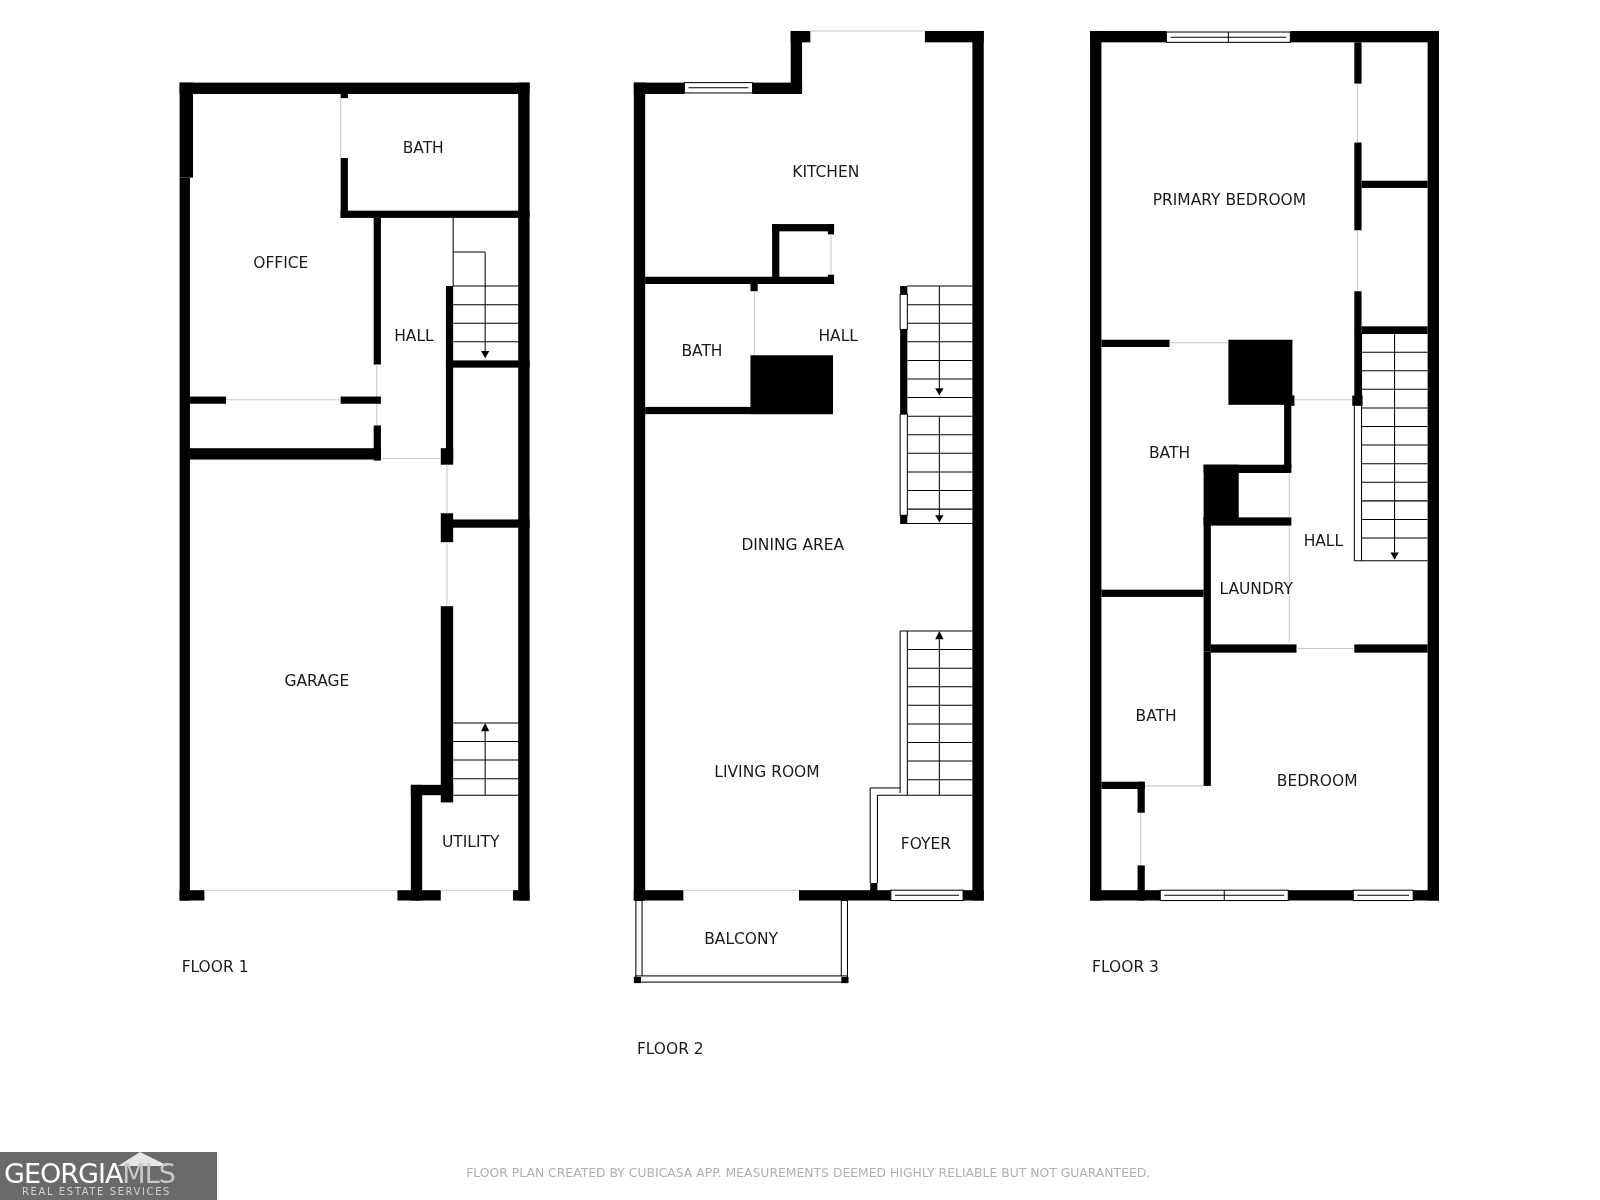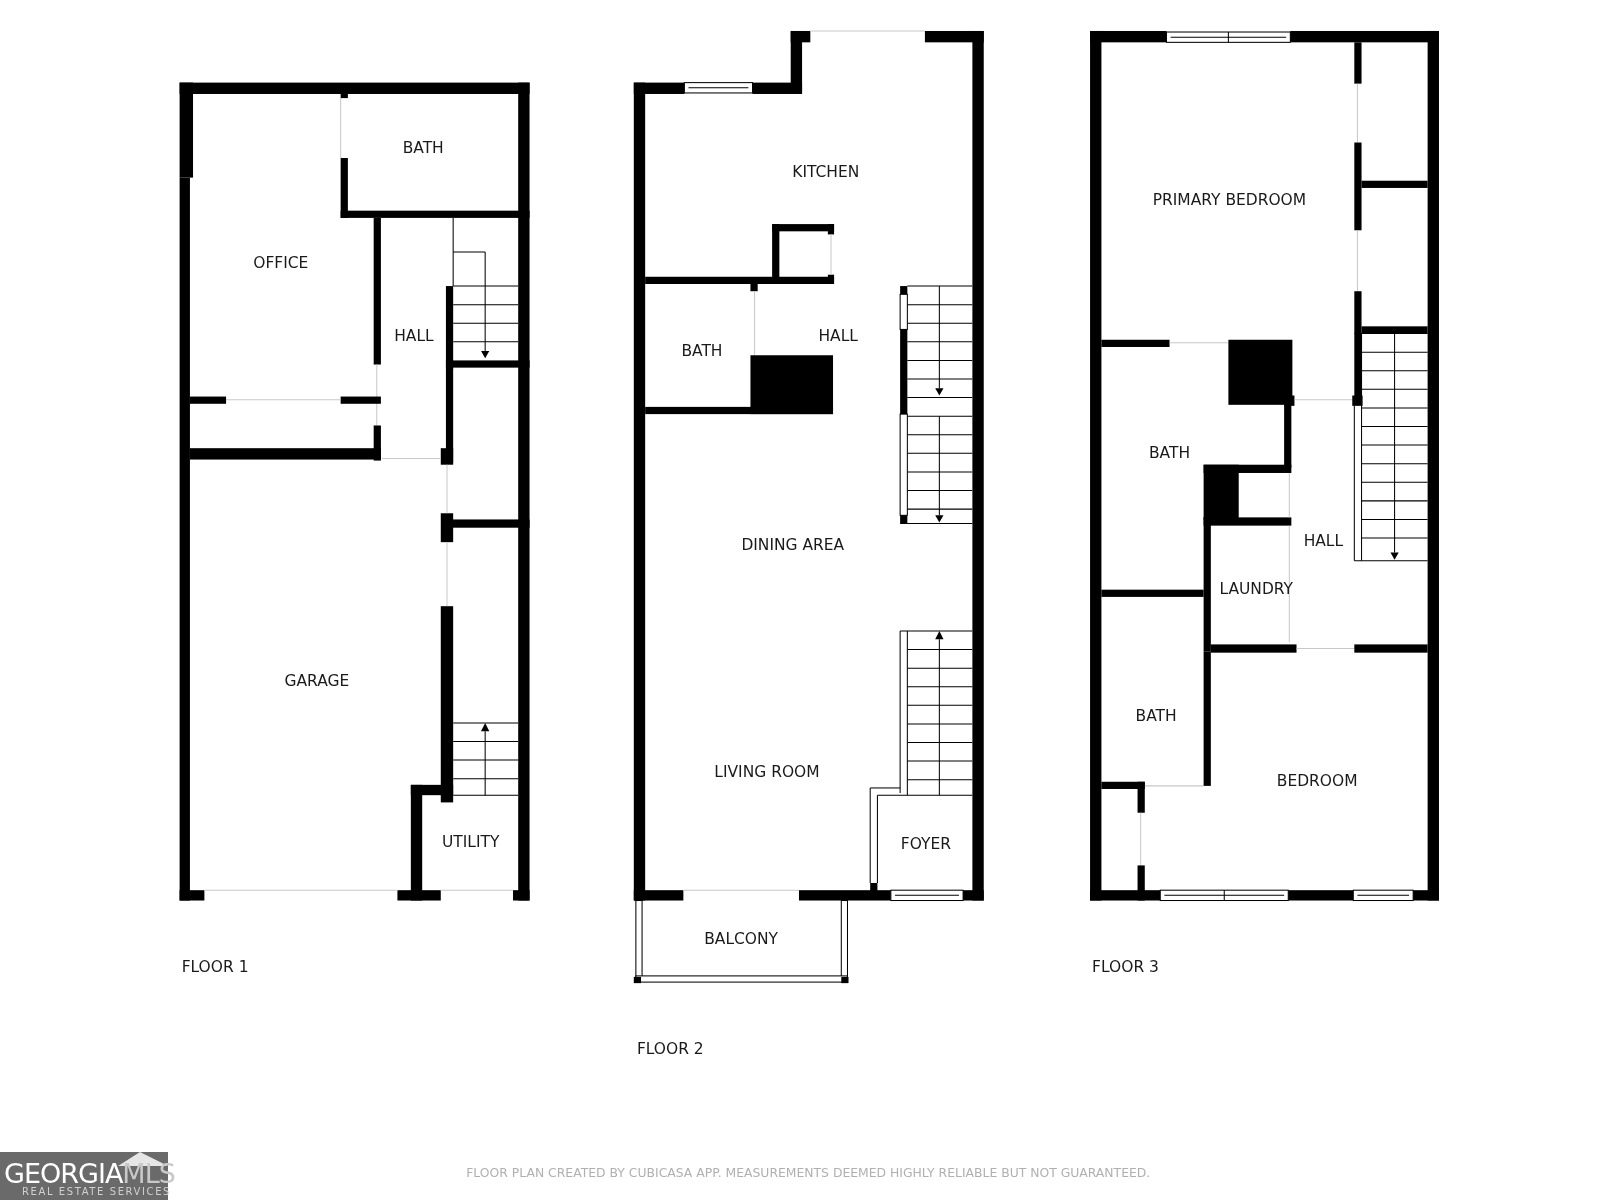--- a/index.html
+++ b/index.html
@@ -5,21 +5,21 @@
   html, body { margin: 0; padding: 0; background: #ffffff; }
   body { width: 1600px; height: 1200px; position: relative; overflow: hidden; font-family: "DejaVu Sans", "Liberation Sans", sans-serif; }
   #plan { position: absolute; left: 0; top: 0; width: 1600px; height: 1200px; }
   .wall { fill: #000000; }
   .thin { stroke: #000000; stroke-width: 1; fill: none; }
   .gray { stroke: #c8c8c8; stroke-width: 1; fill: none; }
   .win { fill: #ffffff; stroke: #000000; stroke-width: 1; }
   .room-label { font-family: "DejaVu Sans", sans-serif; font-size: 15px; fill: #1a1a1a; text-anchor: middle; dominant-baseline: middle; }
   .floor-label { font-family: "DejaVu Sans", sans-serif; font-size: 15px; fill: #1a1a1a; }
   .disclaimer { font-family: "DejaVu Sans", sans-serif; font-size: 12px; fill: #b0b0b0; text-anchor: middle; }
-  #logo { position: absolute; left: 0; top: 1152px; width: 168px; height: 48px; background: #6a6a6a; }
+  #logo { position: absolute; left: 0; top: 1152px; width: 217px; height: 48px; background: #6a6a6a; }
   #logo .brand { position: absolute; left: 4px; top: 6px; font-family: "DejaVu Sans", sans-serif; font-size: 27px; letter-spacing: -1px; color: #ffffff; white-space: nowrap; }
   #logo .brand .mls { color: #c9c9c9; }
   #logo .sub { position: absolute; left: 22px; top: 34px; font-family: "DejaVu Sans", sans-serif; font-size: 10px; letter-spacing: 1.6px; color: #d0d0d0; white-space: nowrap; }
   #logo .roof { position: absolute; left: 118px; top: 0px; width: 0; height: 0; border-left: 22px solid transparent; border-right: 28px solid transparent; border-bottom: 14px solid #e6e6e6; }
 </style>
 </head>
 <body>
 
 <svg id="plan" viewBox="0 0 1550 1162" preserveAspectRatio="none" xmlns="http://www.w3.org/2000/svg">
 

